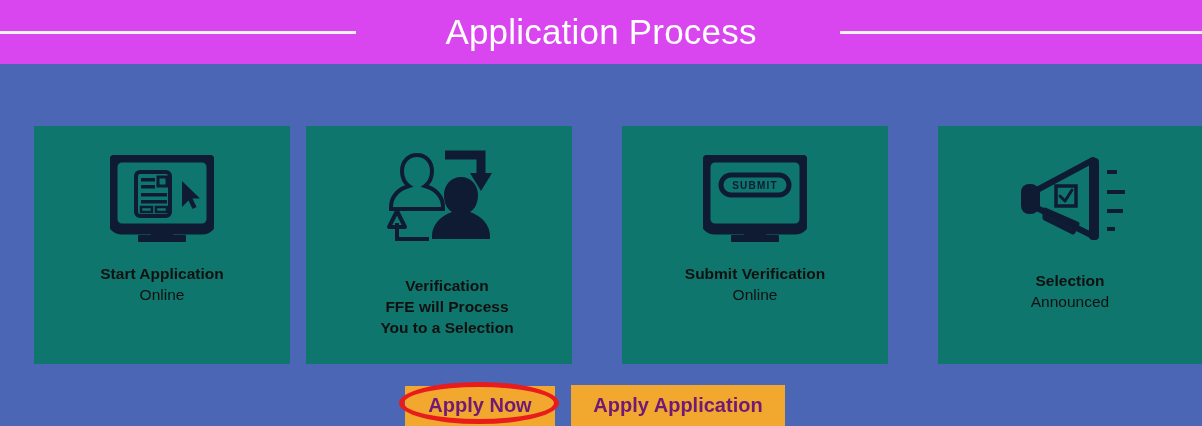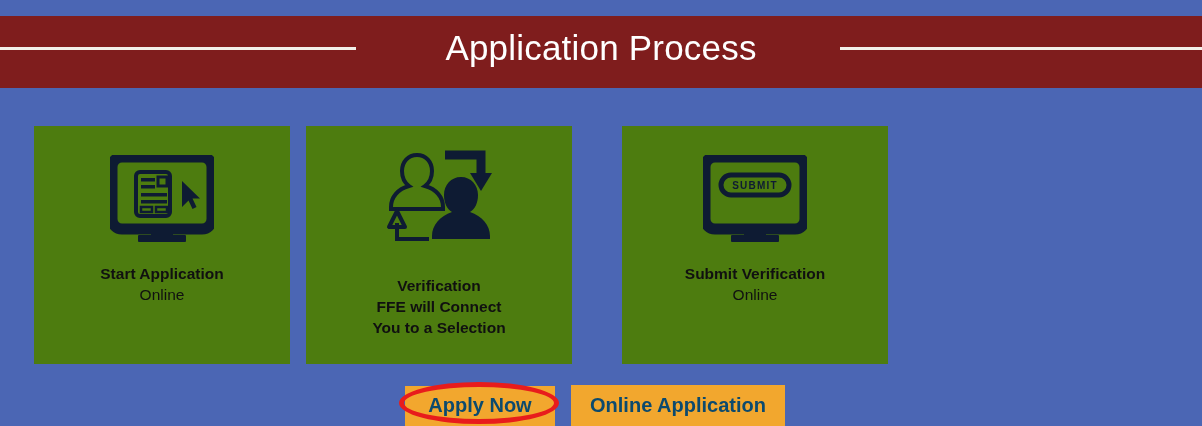--- a/index.html
+++ b/index.html
@@ -18,24 +18,24 @@
     position: relative;
     width: 1202px;
     height: 426px;
     background: #4b66b4;
   }
 
   
   .header {
     position: absolute;
     left: 0;
-    top: 16px;
-    width: 1202px;
-    height: 72px;
-    background: #7f1d1d;
+    top: 0;
+    width: 1202px;
+    height: 64px;
+    background: #d946ef;
     overflow: hidden;
   }
   .header-rule {
     position: absolute;
     top: 31px;
     height: 3px;
     background: #f2f0ea;
   }
   .header-rule.left  { left: 0;    width: 356px; }
   .header-rule.right { left: 840px; width: 362px; }
@@ -60,21 +60,21 @@
     position: absolute;
     left: 0;
     top: 126px;
     width: 1202px;
     height: 238px;
   }
   .card {
     position: absolute;
     top: 0;
     height: 238px;
-    background: #4d7c0f;
+    background: #0f766e;
     box-sizing: border-box;
     padding-left: 44px;
   }
   .card-icon {
     position: absolute;
     left: 0;
     width: 100%;
     top: 20px;
     height: 110px;
     display: flex;
@@ -106,32 +106,32 @@
     font-weight: bold;
   }
 
   
   #card-0 { left: 0px;   width: 256px; margin-left: 34px; }
   #card-1 { left: 306px; width: 266px; }
   #card-2 { left: 622px; width: 266px; }
   #card-3 { left: 938px; width: 264px; }
 
   #card-0 .card-text { top: 138px; }
-  #card-1 .card-text { top: 150px; }
+  #card-1 .card-text { top: 150px; margin-left: 8px; }
   #card-2 .card-text { top: 138px; }
   #card-3 .card-text { top: 145px; }
 
   #card-1 .card-icon { top: 18px; height: 116px; }
   #card-3 .card-icon { top: 14px; height: 116px; }
 
   
   .btn {
     position: absolute;
     background: #f2a72e;
-    color: #0c4a6e;
+    color: #701a75;
     font-size: 20px;
     font-weight: bold;
     text-align: center;
     box-sizing: border-box;
     white-space: nowrap;
   }
   #btn-apply {
     left: 405px;
     top: 386px;
     width: 150px;
@@ -219,21 +219,21 @@
                    C101 69 109 78 109 89 L109 92 L51 92 L51 89
                    C51 78 59 69 71 65 C66 62 63 56 63 48
                    C63 38 70 30 80 30 Z" fill="#0e1b33"></path>
 
           <path d="M48 92 L16 92 L16 76" fill="none" stroke="#0e1b33" stroke-width="4"></path>
           <path d="M8 80 L24 80 L16 64 Z" fill="none" stroke="#0e1b33" stroke-width="4" stroke-linejoin="round"></path>
         </svg>
       </div>
       <div class="card-text">
         <div class="card-title">Verification</div>
-        <div class="card-sub bold-sub">FFE will Connect</div>
+        <div class="card-sub bold-sub">FFE will Process</div>
         <div class="card-sub bold-sub">You to a Selection</div>
       </div>
     </div>
 
     <div class="card" id="card-2">
       <div class="card-icon">
         <svg width="104" height="92" viewBox="0 0 104 92" fill="none">
 
           <rect x="2" y="2" width="100" height="72" rx="10" ry="10" fill="none" stroke="#0e1b33" stroke-width="11"></rect>
 
@@ -244,22 +244,48 @@
           <rect x="18" y="20" width="68" height="20" rx="10" ry="10" fill="none" stroke="#0e1b33" stroke-width="5"></rect>
           <text x="52" y="34" text-anchor="middle" font-family="Liberation Sans, sans-serif" font-size="10" font-weight="bold" letter-spacing="1.2" fill="#0e1b33">SUBMIT</text>
         </svg>
       </div>
       <div class="card-text">
         <div class="card-title">Submit Verification</div>
         <div class="card-sub">Online</div>
       </div>
     </div>
 
+    <div class="card" id="card-3">
+      <div class="card-icon">
+        <svg width="110" height="92" viewBox="0 0 110 92" fill="none">
+
+          <path d="M78 8 L22 38 L22 56 L78 84 Z" fill="none" stroke="#0e1b33" stroke-width="6" stroke-linejoin="round"></path>
+
+          <rect x="6" y="32" width="18" height="30" rx="8" ry="8" fill="#0e1b33"></rect>
+
+          <rect x="74" y="6" width="10" height="82" rx="4" ry="4" fill="#0e1b33"></rect>
+
+          <path d="M30 58 L30 66 L58 80 L62 72 Z" fill="none" stroke="#0e1b33" stroke-width="5" stroke-linejoin="round"></path>
+
+          <rect x="41" y="34" width="20" height="20" fill="none" stroke="#0e1b33" stroke-width="3.5"></rect>
+          <path d="M45 44 L50 49 L57 38" fill="none" stroke="#0e1b33" stroke-width="3" stroke-linecap="round" stroke-linejoin="round"></path>
+
+          <rect x="92" y="18" width="10" height="4" fill="#0e1b33"></rect>
+          <rect x="92" y="38" width="18" height="4" fill="#0e1b33"></rect>
+          <rect x="92" y="57" width="16" height="4" fill="#0e1b33"></rect>
+          <rect x="92" y="75" width="8" height="4" fill="#0e1b33"></rect>
+        </svg>
+      </div>
+      <div class="card-text">
+        <div class="card-title">Selection</div>
+        <div class="card-sub">Announced</div>
+      </div>
+    </div>
 
   </div>
 
   <div class="btn" id="btn-apply">Apply Now</div>
 
   <div class="highlight-ellipse"></div>
 
-  <div class="btn" id="btn-renew">Online Application</div>
+  <div class="btn" id="btn-renew">Apply Application</div>
 
 </div>
 
 </body></html>

